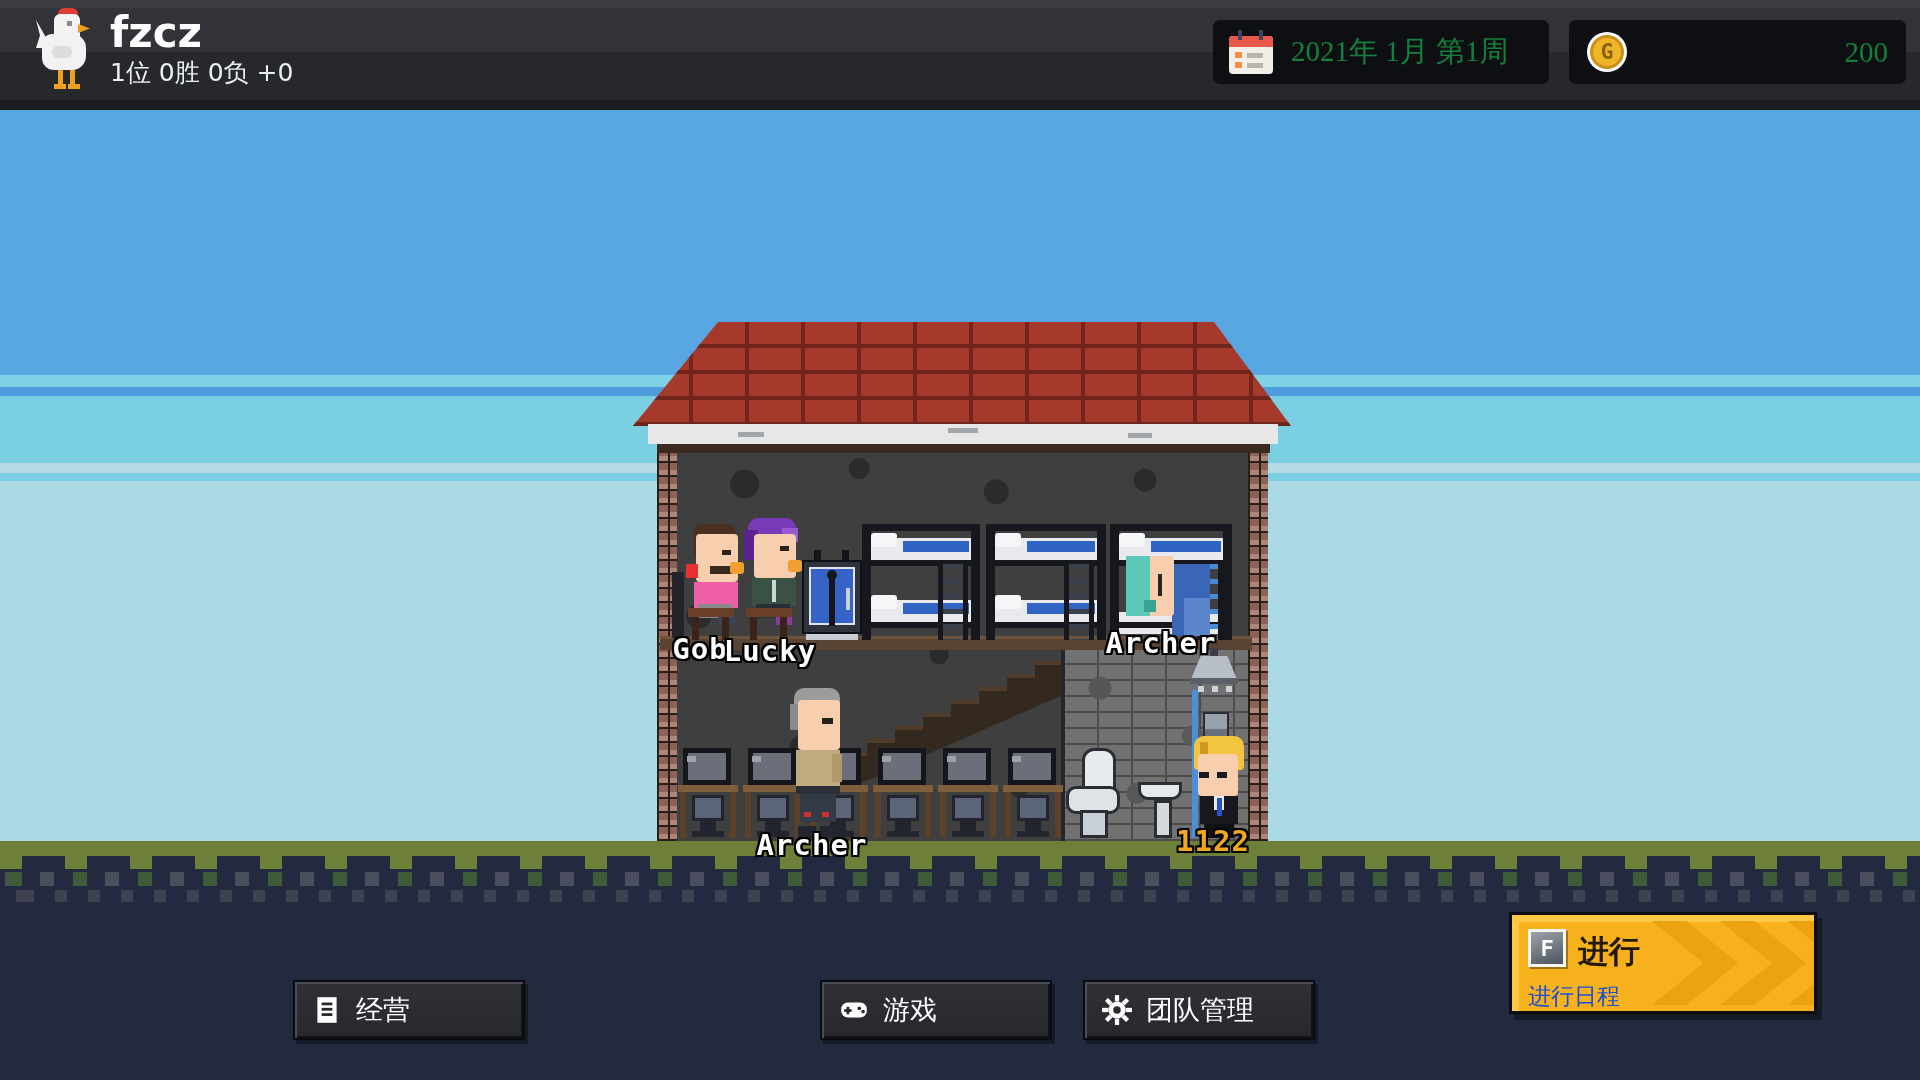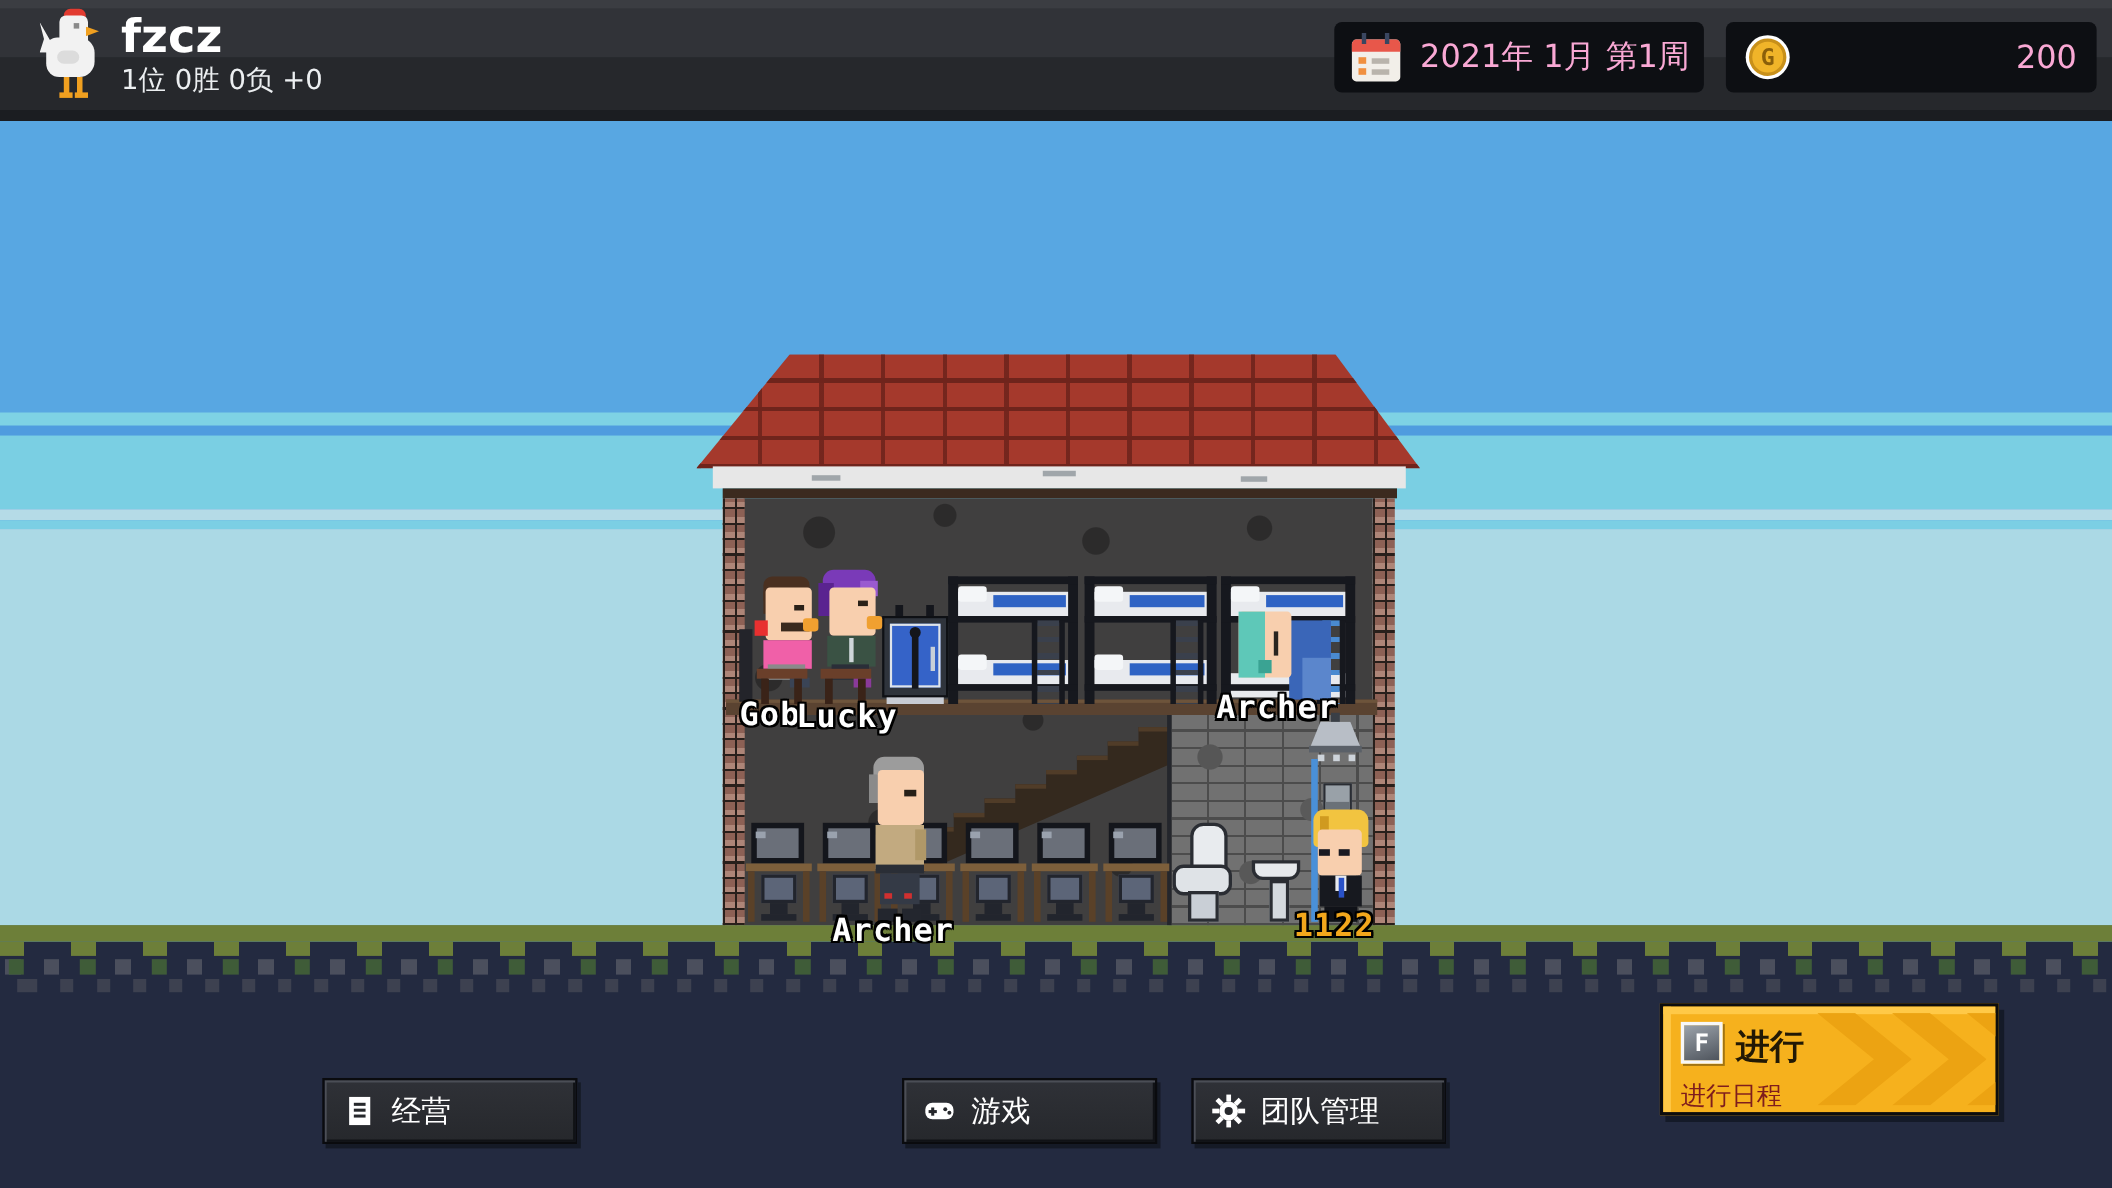--- a/index.html
+++ b/index.html
@@ -97,21 +97,21 @@
   
   .hdr{left:0;top:0;width:1920px;height:100px;background:#26282c;z-index:10;}
   .hdr-top{left:0;top:0;width:1920px;height:8px;background:#3b3d42;z-index:11;}
   .hdr-band{left:0;top:8px;width:1920px;height:44px;background:#313338;z-index:11;}
   .hdr-shadow{left:0;top:100px;width:1920px;height:10px;background:#1b1d21;z-index:10;}
   .team-title{left:110px;top:8px;font-size:42px;font-weight:600;color:#fff;z-index:12;}
   .team-sub{left:110px;top:56px;font-size:25px;color:#eceff1;z-index:12;}
   .panel{top:20px;height:64px;background:#0d0f13;border-radius:7px;z-index:12;display:flex;align-items:center;box-sizing:border-box;}
   .panel-date{left:1213px;width:336px;padding:0 16px;gap:18px;}
   .panel-coin{left:1569px;width:337px;padding:0 18px;}
-  .panel-text{color:#f9a8d4;font-size:29px;white-space:nowrap;}
+  .panel-text{color:#15803d;font-size:29px;white-space:nowrap;font-family:Liberation Serif, serif;}
   .coin-val{margin-left:auto;}
   .badge{left:0;top:110px;width:316px;height:63px;background:#26282c;z-index:9;
     border-right:4px solid #0b0c0f;border-bottom:4px solid #0b0c0f;box-sizing:border-box;
     display:flex;align-items:center;gap:18px;}
   .badge-icon{position:relative;width:54px;height:54px;background:#141519;margin-left:3px;flex:0 0 auto;}
   .badge-text{color:#fff;font-size:26px;white-space:nowrap;}
   .horn{position:absolute;width:11px;height:32px;background:#d9c2a6;border-radius:8px 8px 2px 2px;}
   .ahead{position:absolute;left:19px;top:24px;width:16px;height:22px;background:#7a5040;}
   .asnout{position:absolute;left:23px;top:40px;width:8px;height:9px;background:#e8d8c8;}
 
@@ -147,21 +147,21 @@
     box-shadow:5px 6px 0 rgba(10,12,20,.55);}
   .cta-lt{position:absolute;left:0;top:0;right:0;height:7px;background:#ffc947;}
   .cta-ll{position:absolute;left:0;top:0;bottom:0;width:7px;background:#ffc947;}
   .chev{position:absolute;top:6px;width:86px;height:84px;background:#eca312;
     clip-path:polygon(0 0,40% 0,100% 50%,40% 100%,0 100%,60% 50%);}
   .fkey{position:absolute;left:16px;top:14px;width:38px;height:38px;box-sizing:border-box;
     border:3px solid #f7f7f7;background:linear-gradient(160deg,#9ca3ab,#4e545c);
     color:#fff;font-weight:bold;font-size:22px;display:flex;align-items:center;justify-content:center;
     box-shadow:2px 2px 0 rgba(0,0,0,.35);font-family:"DejaVu Sans Mono",monospace;}
   .cta-title{position:absolute;left:66px;top:16px;font-size:31px;font-weight:bold;color:#221905;}
-  .cta-sub{position:absolute;left:16px;top:66px;font-size:23px;color:#7f1d1d;}
+  .cta-sub{position:absolute;left:16px;top:66px;font-size:23px;color:#1d4ed8;}
 </style>
 </head>
 <body>
 
 <div id="screen" data-interactable="false">
 
   <div class="abs sky1" data-interactable="false"></div>
   <div class="abs sky2" data-interactable="false"></div>
   <div class="abs sky3" data-interactable="false"></div>
   <div class="abs sky4" data-interactable="false"></div>

